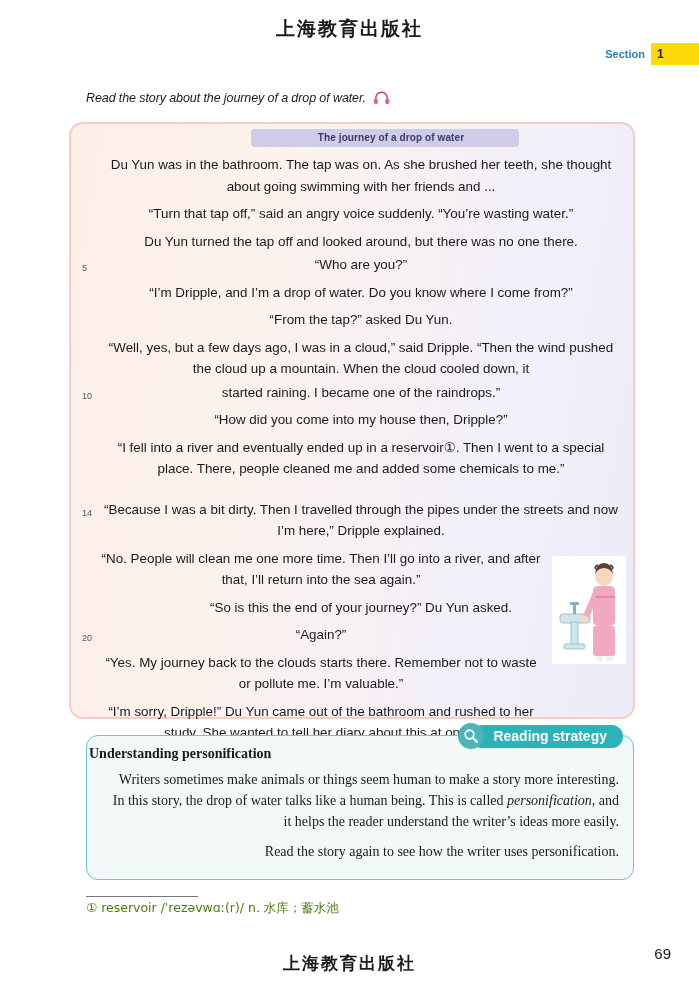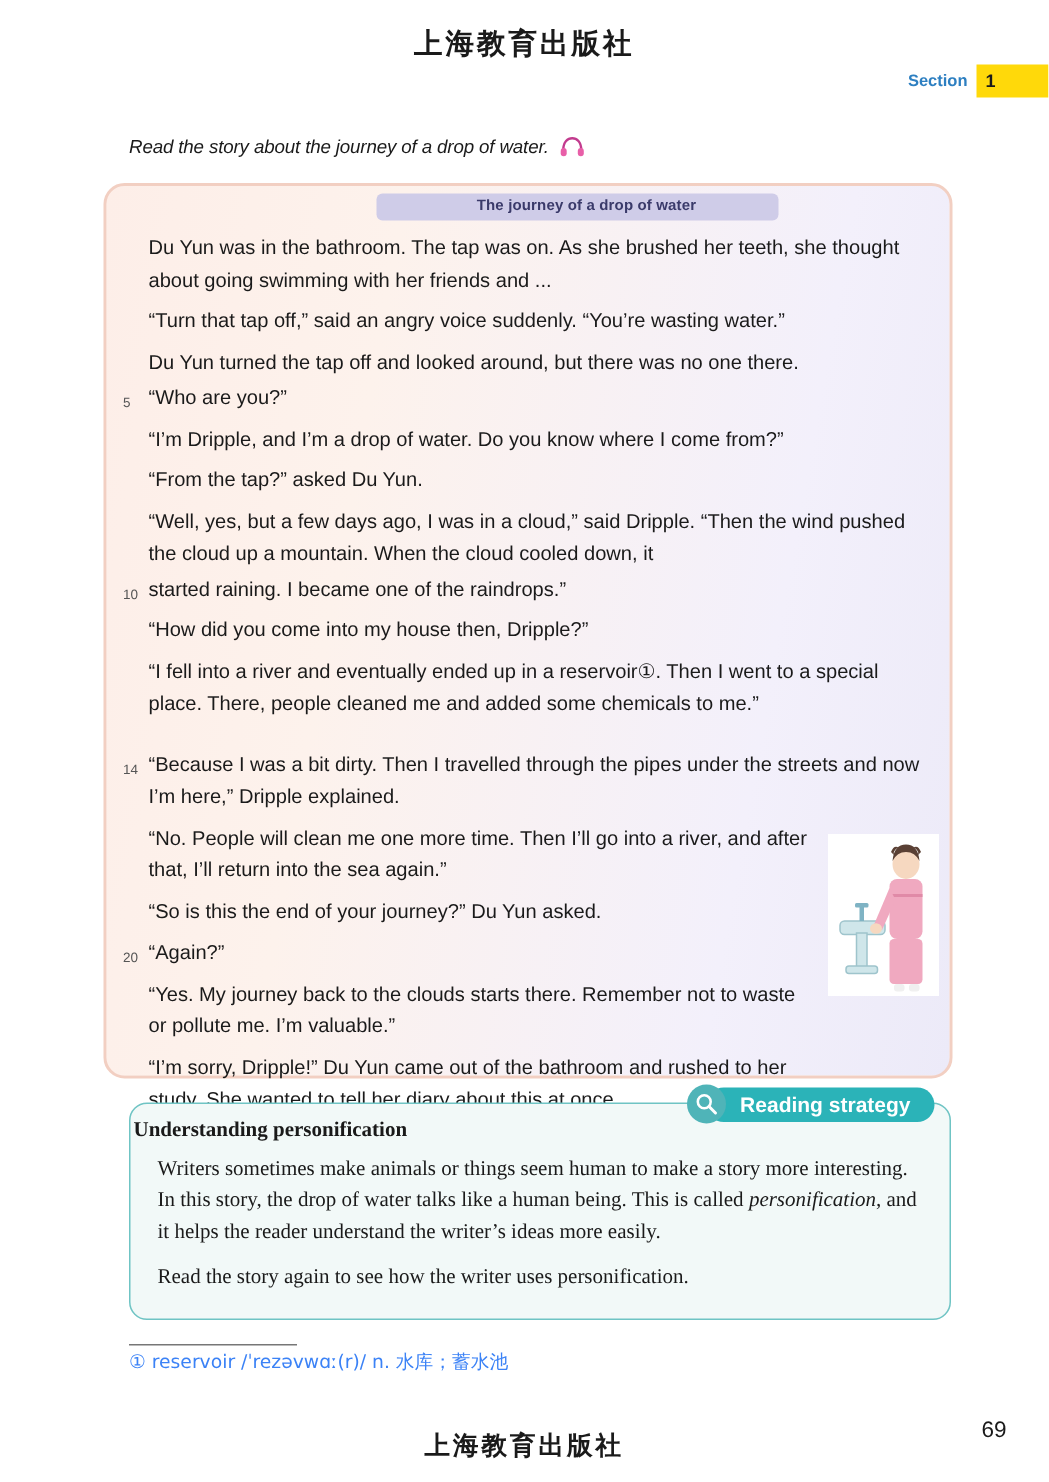--- a/index.html
+++ b/index.html
@@ -93,21 +93,21 @@
   }
   .story-text {
     position: absolute;
     left: 28px;
     top: 30px;
     width: 524px;
     font-size: 13.4px;
     line-height: 21.5px;
     color: #1a1a1a;
   }
-  .para { margin-bottom: 6px; position: relative; }
+  .para { margin-bottom: 6px; position: relative; text-align: center; }
   .lnum {
     position: absolute;
     left: -17px;
     font-size: 9px;
     color: #555;
     top: 4px;
   }
 
   
   .illustration {
@@ -168,38 +168,38 @@
   .rs-body {
     position: absolute;
     left: 14px;
     top: 33px;
     width: 518px;
     font-family: "Liberation Serif", serif;
     font-size: 14px;
     line-height: 21px;
     color: #1a1a1a;
   }
-  .rs-body p { margin: 0 0 9px 4px; }
+  .rs-body p { margin: 0 0 9px 4px; text-align: right; }
   .rs-body em { font-style: italic; }
 
   
   .fn-rule {
     position: absolute;
     left: 86px;
     top: 896px;
     width: 112px;
     border-top: 1px solid #777;
   }
   .footnote {
     position: absolute;
     left: 86px;
     top: 900px;
     font-size: 12.5px;
     font-family: "DejaVu Sans", sans-serif;
-    color: #3b82f6;
+    color: #4d7c0f;
   }
 
   
   .page-number {
     position: absolute;
     right: 28px;
     top: 945px;
     font-size: 15px;
     color: #1a1a1a;
   }

